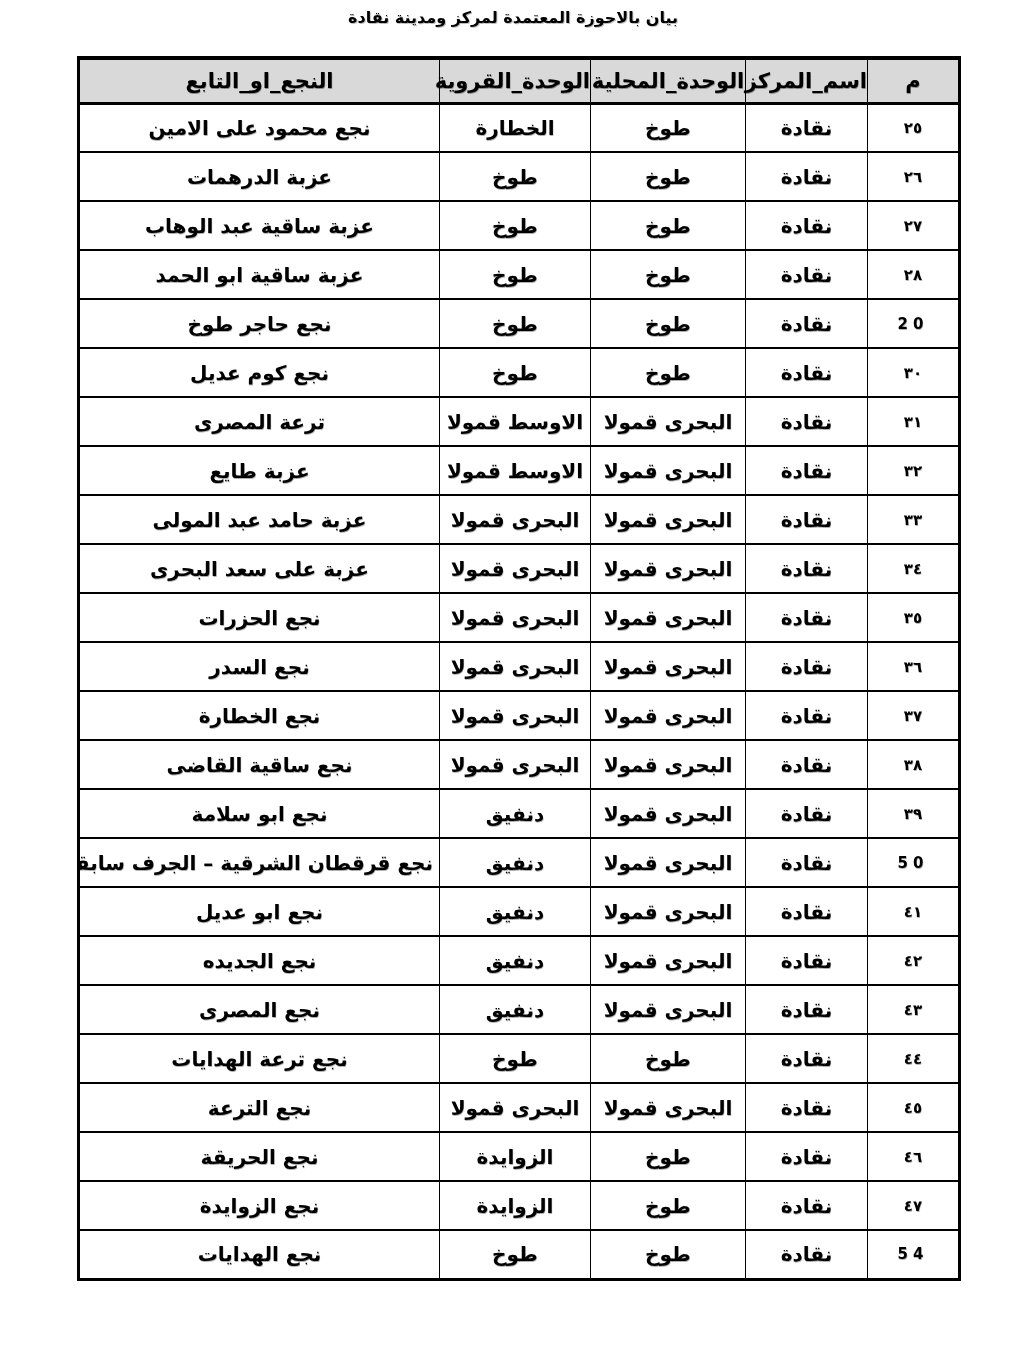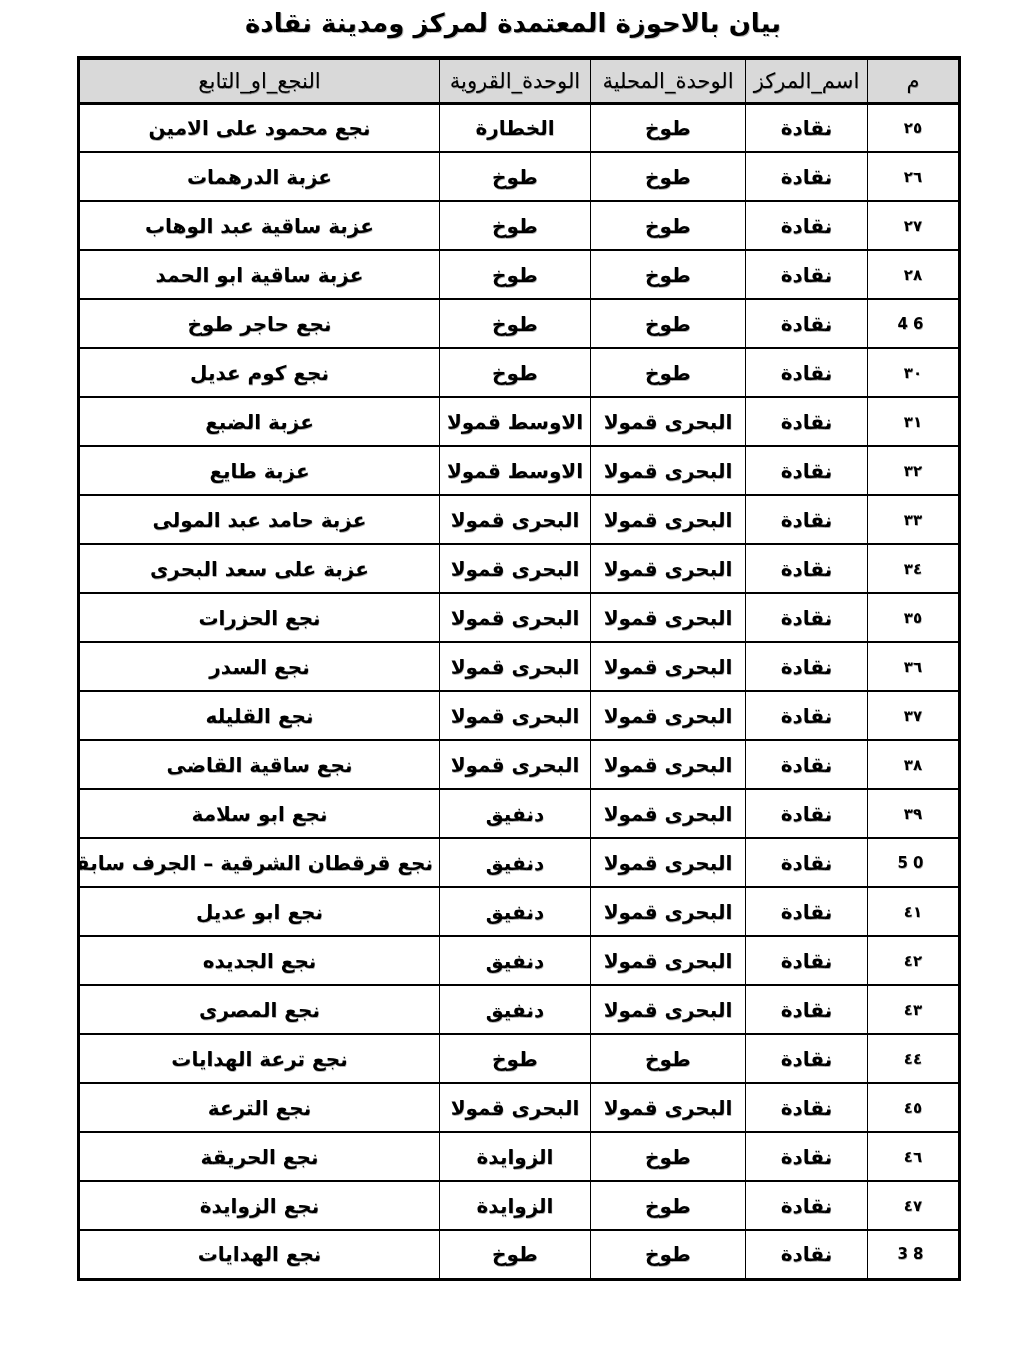--- a/index.html
+++ b/index.html
@@ -13,21 +13,21 @@
   .page {
     position: relative;
     width: 1026px; height: 1358px;
     background: #ffffff;
   }
   .doc-title {
     position: absolute;
     top: 8px; left: 0; right: 0;
     text-align: center;
     direction: rtl;
-    font-size: 26px;
+    font-size: 16px;
     font-weight: bold;
     letter-spacing: 0.3px;
     text-shadow: 1px 1px 0 rgba(0,0,0,0.25);
   }
   .table-wrap {
     position: absolute;
     top: 56px; left: 77px;
     width: 881px;
   }
   table.data-table {
@@ -44,21 +44,21 @@
   col.col-center  { width: 122px; }
   col.col-local   { width: 155px; }
   col.col-village { width: 151px; }
   col.col-hamlet  { width: 361px; }
   thead th {
     height: 45px;
     background: #d9d9d9;
     border: 1px solid #000000;
     border-bottom: 3px solid #000000;
     font-size: 21px;
-    font-weight: normal;
+    font-weight: bold;
     text-align: center;
     vertical-align: middle;
     text-shadow: 0.5px 0.5px 0 rgba(0,0,0,0.35);
   }
   tbody td {
     height: 49px;
     border: 1px solid #000000;
     border-bottom: 2px solid #000000;
     font-size: 20px;
     font-weight: bold;
@@ -118,39 +118,39 @@
             <td class="cell-hamlet">عزبة ساقية عبد الوهاب</td>
           </tr>
           <tr>
             <td class="cell-no">٢٨</td>
             <td class="cell-center">نقادة</td>
             <td class="cell-local">طوخ</td>
             <td class="cell-village">طوخ</td>
             <td class="cell-hamlet">عزبة ساقية ابو الحمد</td>
           </tr>
           <tr>
-            <td class="cell-no">46</td>
+            <td class="cell-no">20</td>
             <td class="cell-center">نقادة</td>
             <td class="cell-local">طوخ</td>
             <td class="cell-village">طوخ</td>
             <td class="cell-hamlet">نجع حاجر طوخ</td>
           </tr>
           <tr>
             <td class="cell-no">٣٠</td>
             <td class="cell-center">نقادة</td>
             <td class="cell-local">طوخ</td>
             <td class="cell-village">طوخ</td>
             <td class="cell-hamlet">نجع كوم عديل</td>
           </tr>
           <tr>
             <td class="cell-no">٣١</td>
             <td class="cell-center">نقادة</td>
             <td class="cell-local">البحرى قمولا</td>
             <td class="cell-village">الاوسط قمولا</td>
-            <td class="cell-hamlet">عزبة الضبع</td>
+            <td class="cell-hamlet">ترعة المصرى</td>
           </tr>
           <tr>
             <td class="cell-no">٣٢</td>
             <td class="cell-center">نقادة</td>
             <td class="cell-local">البحرى قمولا</td>
             <td class="cell-village">الاوسط قمولا</td>
             <td class="cell-hamlet">عزبة طايع</td>
           </tr>
           <tr>
             <td class="cell-no">٣٣</td>
@@ -178,21 +178,21 @@
             <td class="cell-center">نقادة</td>
             <td class="cell-local">البحرى قمولا</td>
             <td class="cell-village">البحرى قمولا</td>
             <td class="cell-hamlet">نجع السدر</td>
           </tr>
           <tr>
             <td class="cell-no">٣٧</td>
             <td class="cell-center">نقادة</td>
             <td class="cell-local">البحرى قمولا</td>
             <td class="cell-village">البحرى قمولا</td>
-            <td class="cell-hamlet">نجع القليله</td>
+            <td class="cell-hamlet">نجع الخطارة</td>
           </tr>
           <tr>
             <td class="cell-no">٣٨</td>
             <td class="cell-center">نقادة</td>
             <td class="cell-local">البحرى قمولا</td>
             <td class="cell-village">البحرى قمولا</td>
             <td class="cell-hamlet">نجع ساقية القاضى</td>
           </tr>
           <tr>
             <td class="cell-no">٣٩</td>
@@ -251,21 +251,21 @@
             <td class="cell-hamlet">نجع الحريقة</td>
           </tr>
           <tr>
             <td class="cell-no">٤٧</td>
             <td class="cell-center">نقادة</td>
             <td class="cell-local">طوخ</td>
             <td class="cell-village">الزوايدة</td>
             <td class="cell-hamlet">نجع الزوايدة</td>
           </tr>
           <tr>
-            <td class="cell-no">38</td>
+            <td class="cell-no">54</td>
             <td class="cell-center">نقادة</td>
             <td class="cell-local">طوخ</td>
             <td class="cell-village">طوخ</td>
             <td class="cell-hamlet">نجع الهدايات</td>
           </tr>
         </tbody>
     </table>
   </div>
 </div>
 

